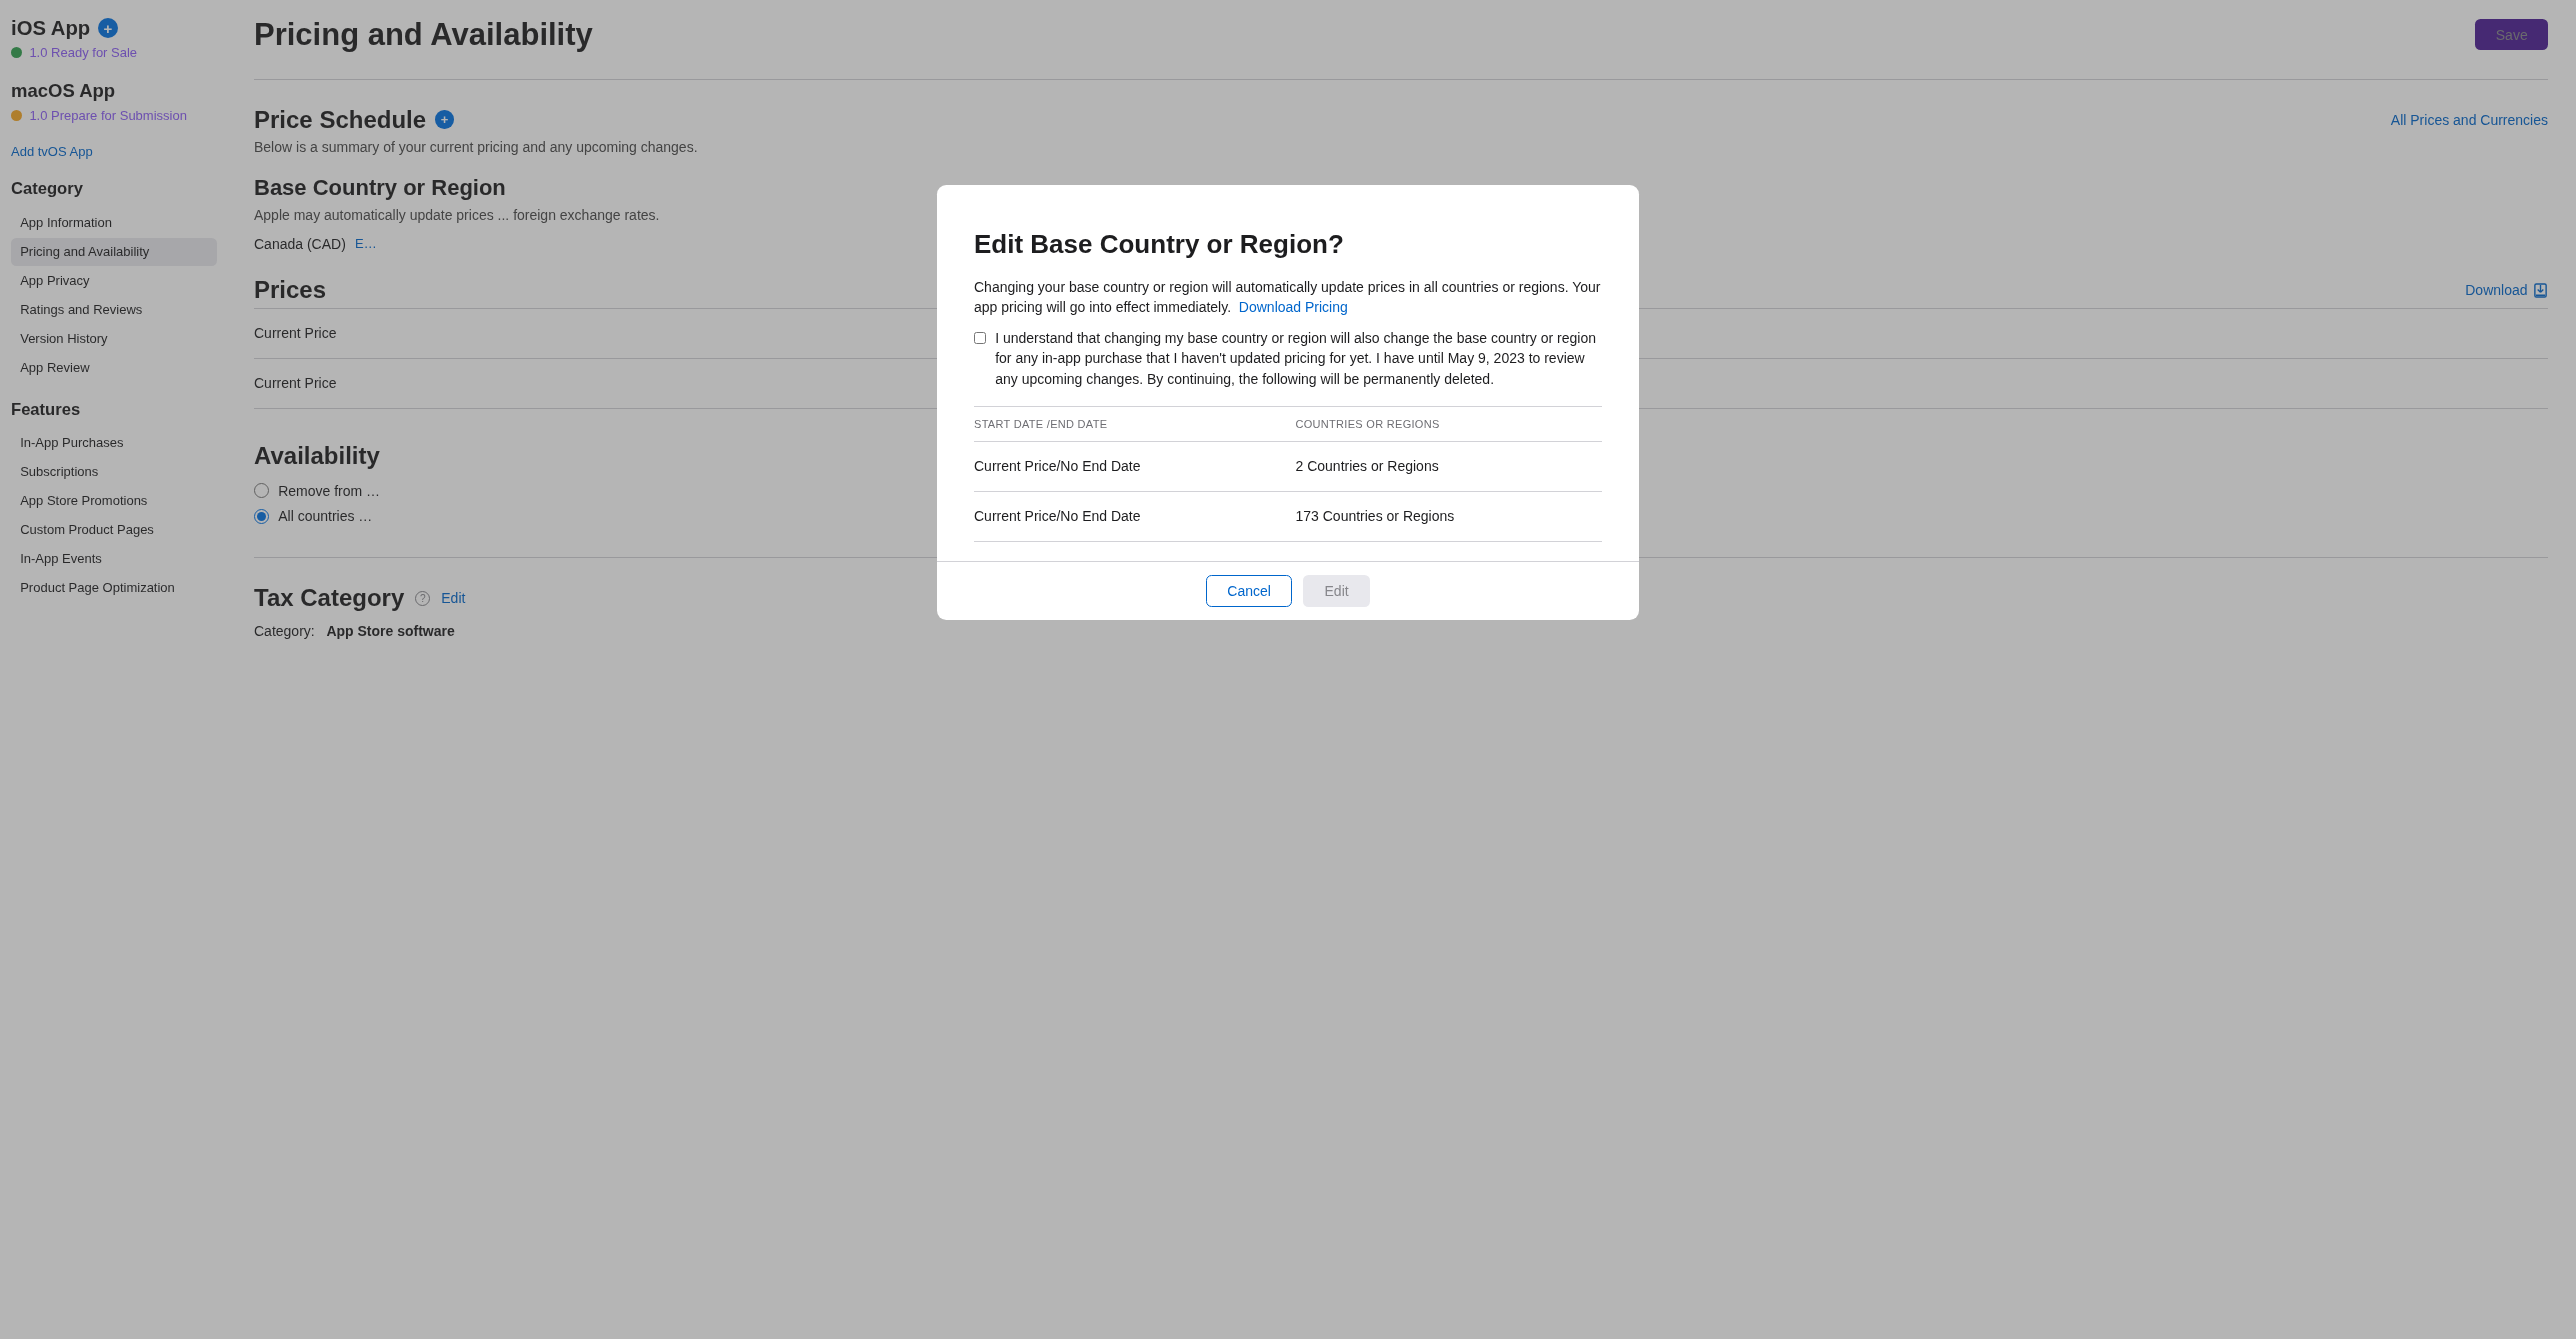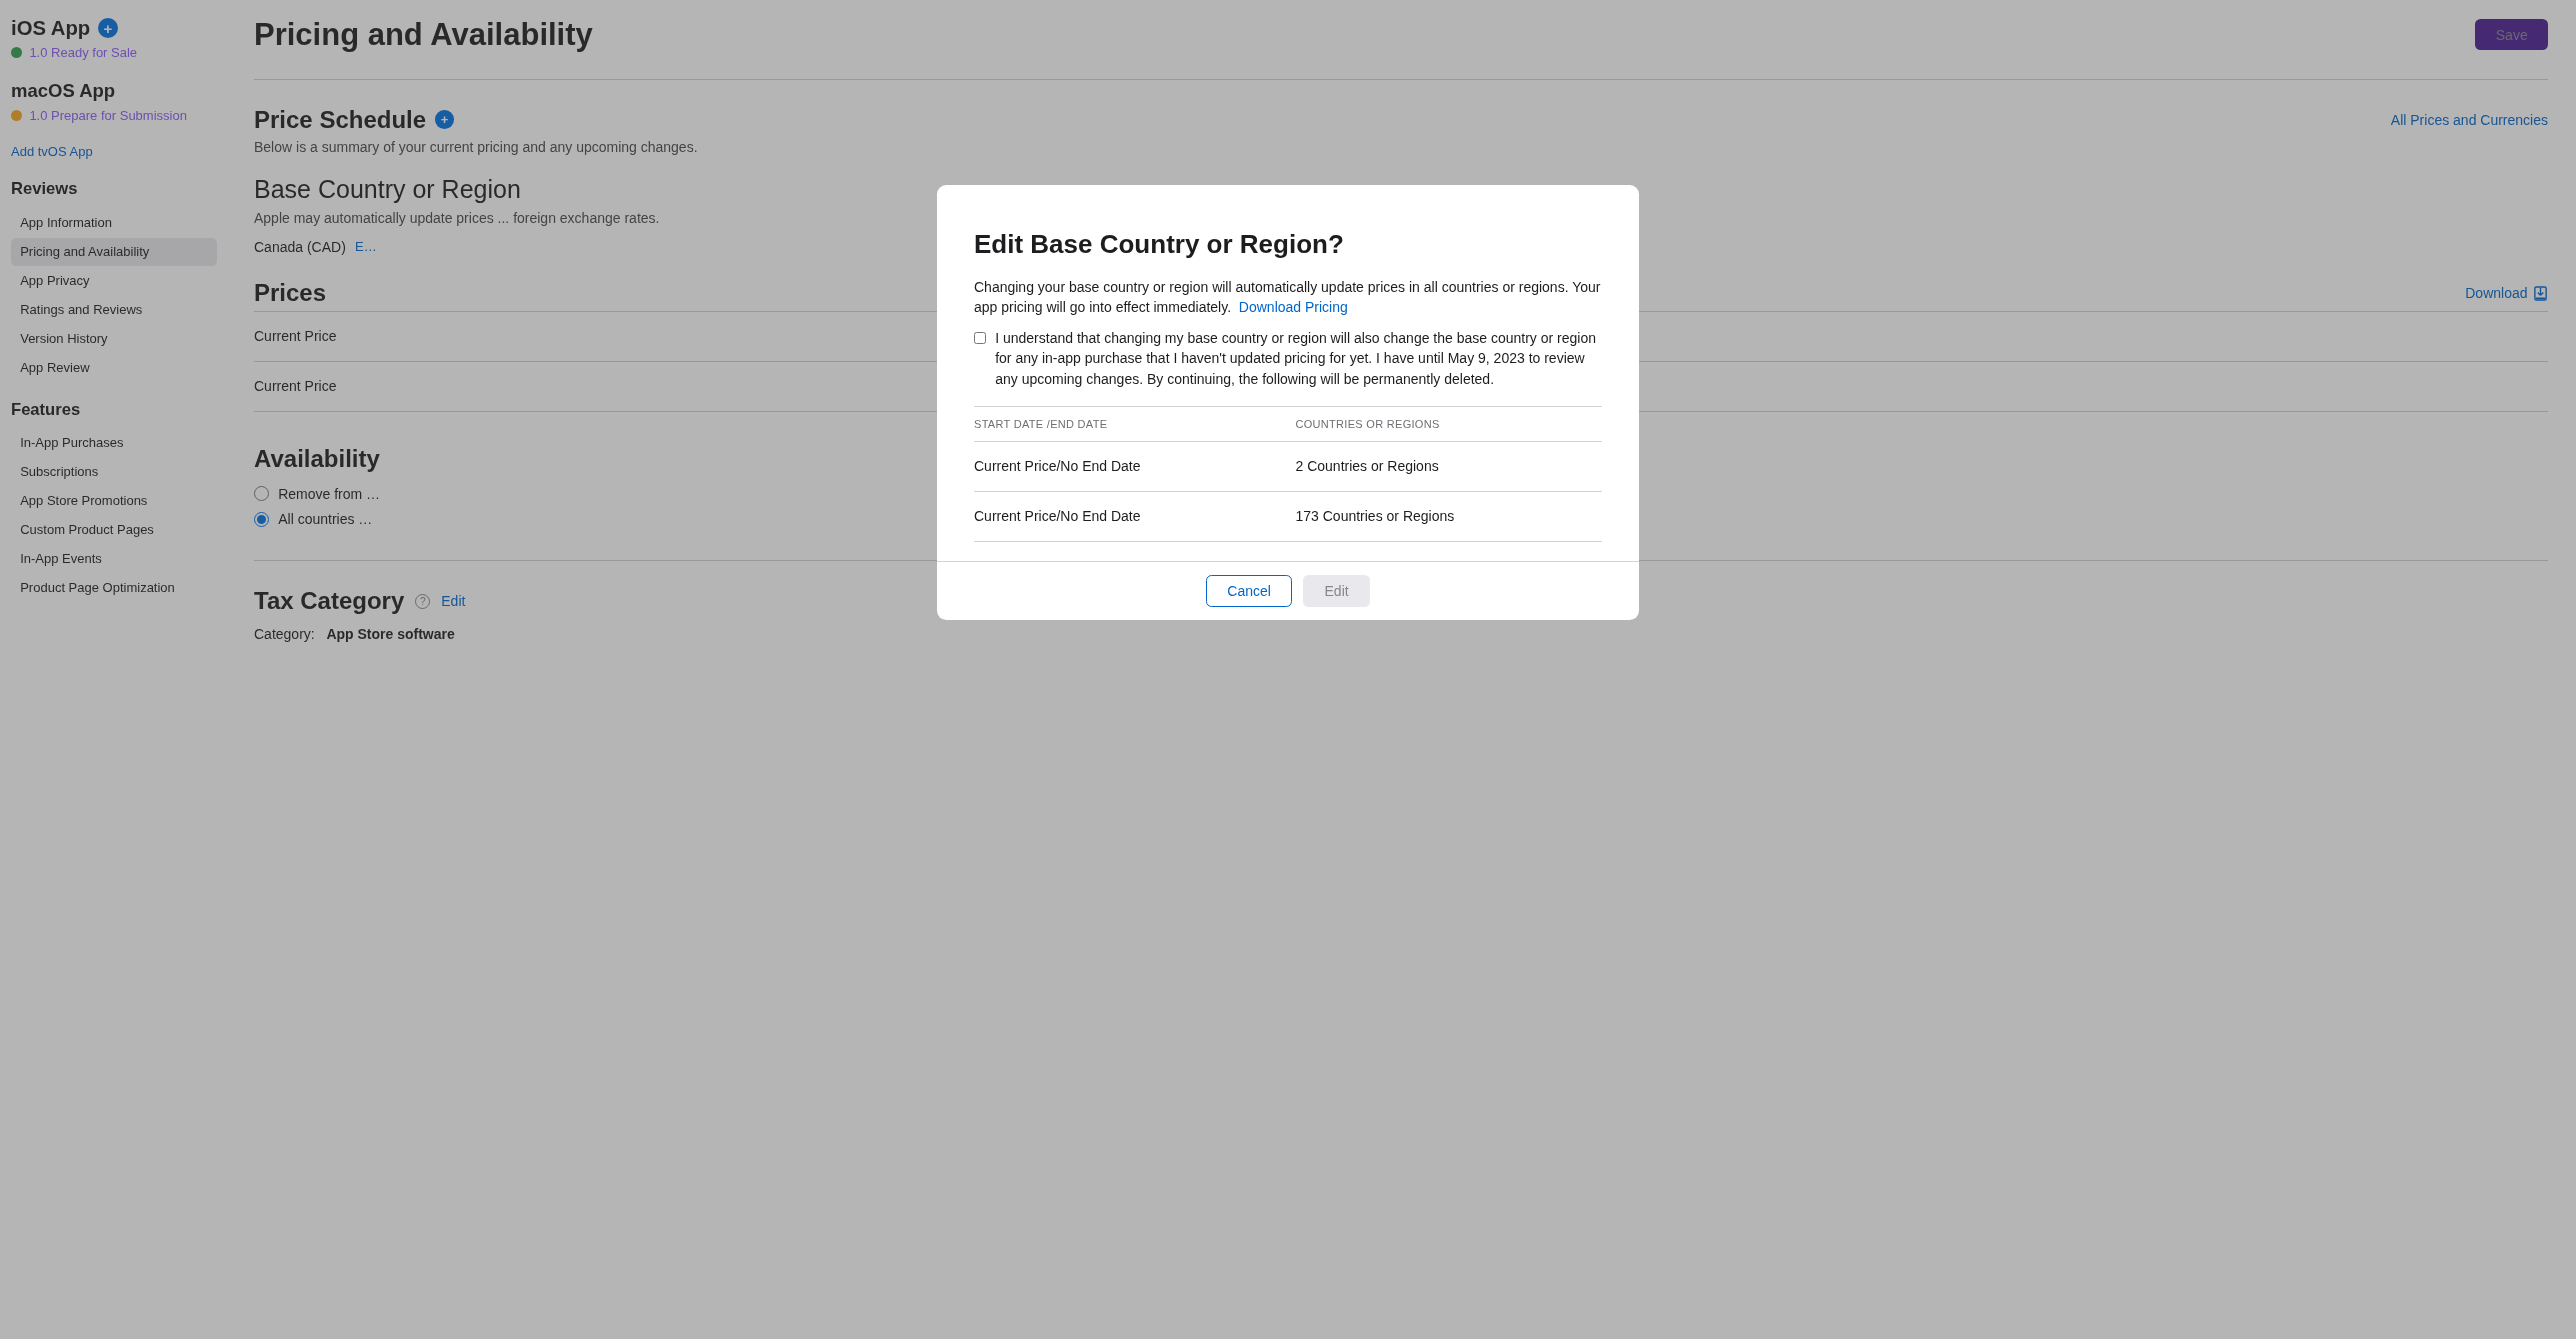--- a/index.html
+++ b/index.html
@@ -114,21 +114,21 @@
   border-radius: 50%;
   display: inline-flex;
   align-items: center;
   justify-content: center;
   color: #fff;
   font-size: 13px;
   font-weight: 700;
   line-height: 1;
 }
 .desc { color: #494949; font-size: 14px; margin-bottom: 20.3px; }
-.mini-title { font-size: 25px; font-weight: 400; margin-bottom: 5.5px; }
+.mini-title { font-size: 22px; font-weight: 700; margin-bottom: 5.5px; }
 .base-row { display: flex; gap: 9.2px; font-size: 14px; margin-bottom: 24px; }
 .flex-between { display: flex; justify-content: space-between; align-items: center; margin-bottom: 3.7px; }
 .prices-title { font-size: 24px; font-weight: 700; }
 .download-link {
   color: #0066cc;
   display: flex;
   align-items: flex-end;
   gap: 5.5px;
   cursor: pointer;
   font-size: 14px;
@@ -263,21 +263,21 @@
       <div class="status-row">
         <span class="status-dot dot-yellow"></span>
         <span>1.0 Prepare for Submission</span>
       </div>
     </div>
 
     <div class="sidebar-section">
       <span class="link">Add tvOS App</span>
     </div>
 
-    <div class="section-title">Reviews</div>
+    <div class="section-title">Category</div>
     <div class="nav-item">App Information</div>
     <div class="nav-item active">Pricing and Availability</div>
     <div class="nav-item">App Privacy</div>
     <div class="nav-item">Ratings and Reviews</div>
     <div class="nav-item">Version History</div>
     <div class="nav-item">App Review</div>
 
     <div class="section-title">Features</div>
     <div class="nav-item">In-App Purchases</div>
     <div class="nav-item">Subscriptions</div>

